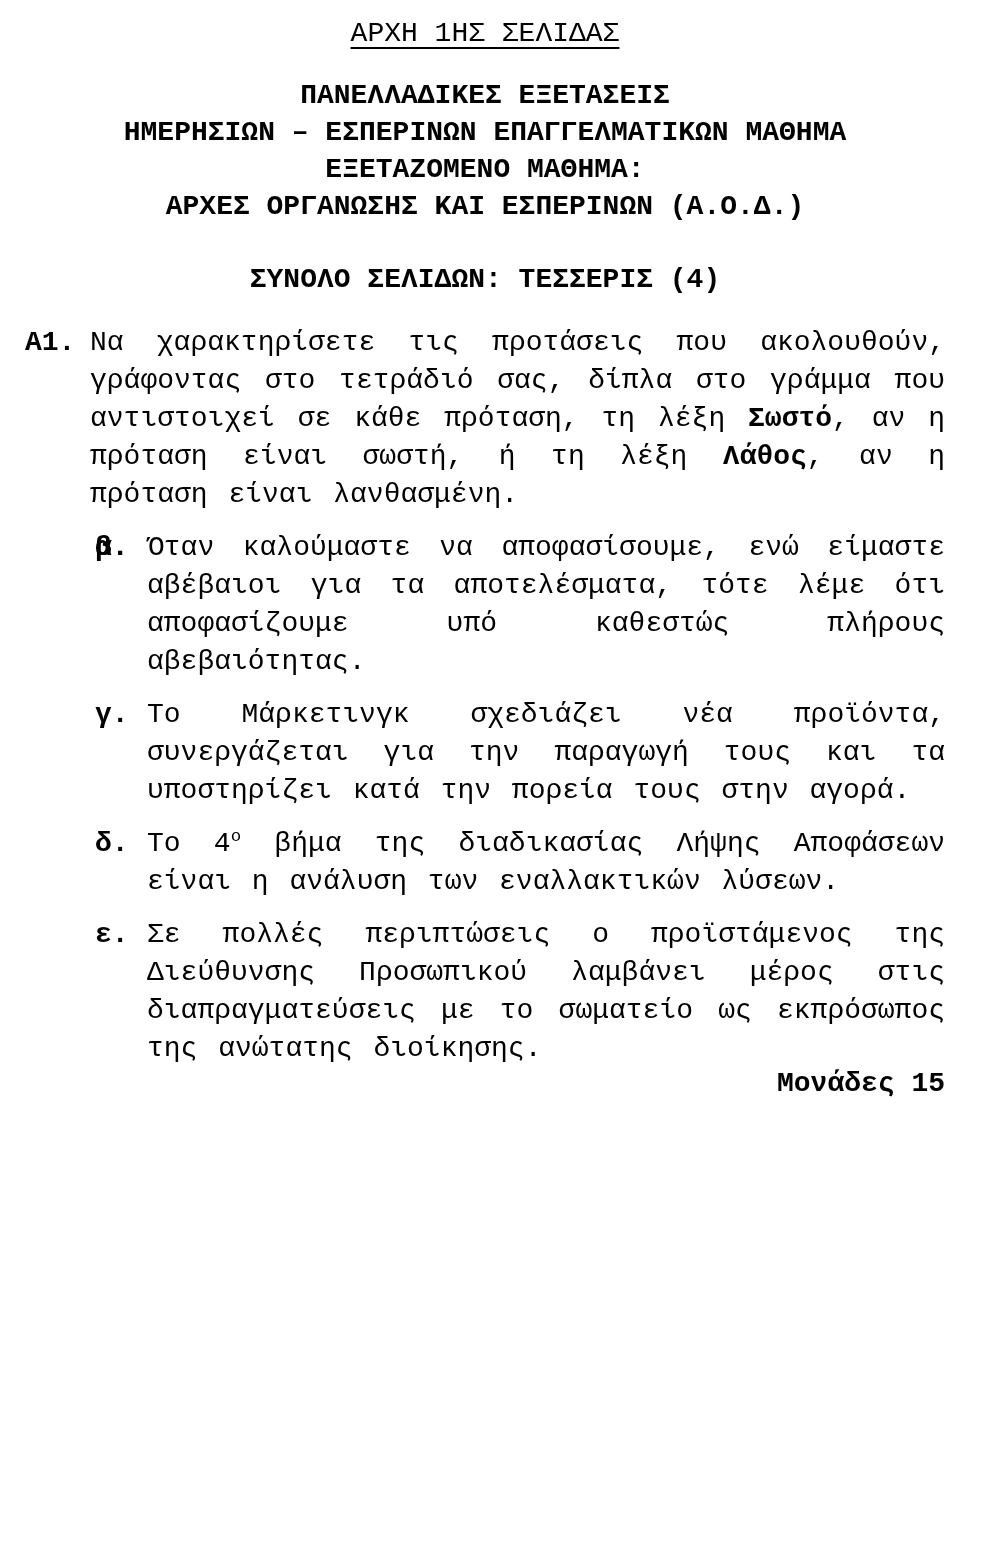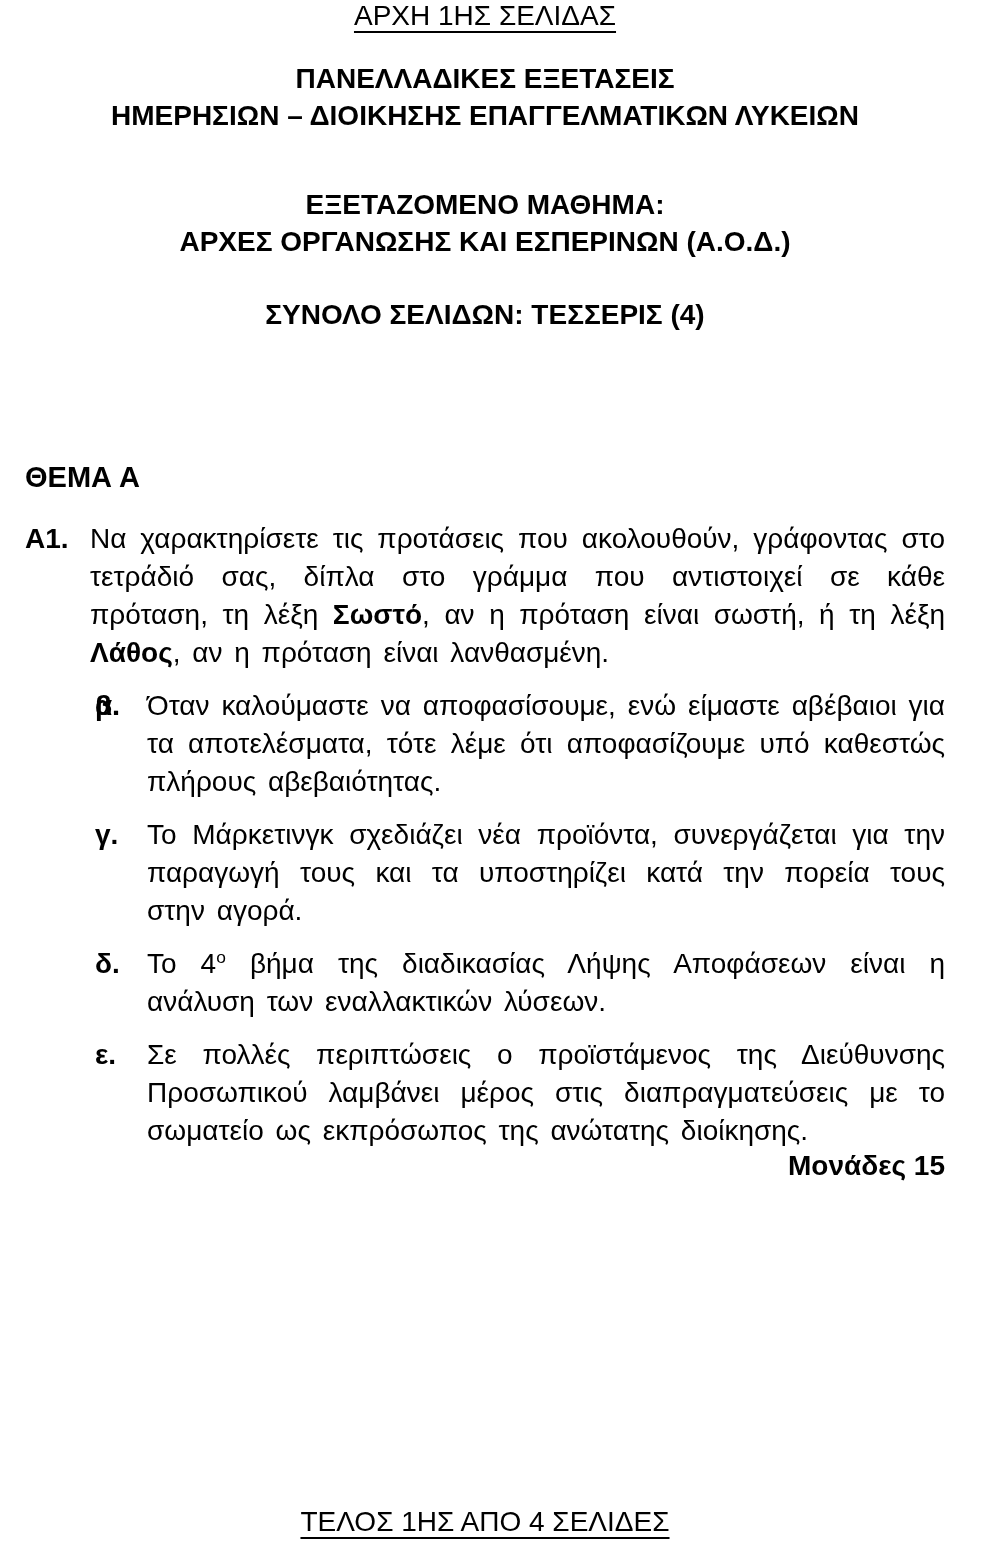--- a/index.html
+++ b/index.html
@@ -5,42 +5,41 @@
   html, body {
     margin: 0;
     padding: 0;
     background: #ffffff;
   }
   .page {
     position: relative;
     width: 990px;
     height: 1552px;
     box-sizing: border-box;
-    padding: 0 45px 0 25px;
+    padding: 18px 45px 0 25px;
     background: #ffffff;
     color: #000000;
-    font-family: Liberation Sans, sans-serif;
+    font-family: Liberation Mono, monospace;
     font-size: 28px;
     overflow: hidden;
   }
   .center { text-align: center; }
   .b { font-weight: bold; }
   .u {
     text-decoration: underline;
     text-underline-offset: 6px;
     text-decoration-thickness: 2px;
   }
   .page-start {
     font-size: 28px;
     margin-bottom: 28px;
   }
   .title-block {
     font-weight: bold;
     line-height: 37px;
-    margin-bottom: 52px;
   }
   .subject-block {
     font-weight: bold;
     line-height: 37px;
   }
   .pages-total {
     font-weight: bold;
     margin-top: 36px;
   }
   .theme-heading {
@@ -103,30 +102,29 @@
 <body>
 
 <div class="page">
 
   <div class="page-start center">
     <span class="u">ΑΡΧΗ 1ΗΣ ΣΕΛΙΔΑΣ</span>
   </div>
 
   <div class="title-block center">
     <div>ΠΑΝΕΛΛΑΔΙΚΕΣ ΕΞΕΤΑΣΕΙΣ</div>
-    <div>ΗΜΕΡΗΣΙΩΝ – ΔΙΟΙΚΗΣΗΣ ΕΠΑΓΓΕΛΜΑΤΙΚΩΝ ΛΥΚΕΙΩΝ</div>
+    <div>ΗΜΕΡΗΣΙΩΝ – ΕΣΠΕΡΙΝΩΝ ΕΠΑΓΓΕΛΜΑΤΙΚΩΝ ΜΑΘΗΜΑ</div>
   </div>
 
   <div class="subject-block center">
     <div>ΕΞΕΤΑΖΟΜΕΝΟ ΜΑΘΗΜΑ:</div>
     <div>ΑΡΧΕΣ ΟΡΓΑΝΩΣΗΣ ΚΑΙ ΕΣΠΕΡΙΝΩΝ (Α.Ο.Δ.)</div>
     <div class="pages-total">ΣΥΝΟΛΟ ΣΕΛΙΔΩΝ: ΤΕΣΣΕΡΙΣ (4)</div>
   </div>
 
-  <div class="theme-heading">ΘΕΜΑ Α</div>
 
   <div class="q-block">
     <span class="q-label">Α1.</span>
     <span>Να χαρακτηρίσετε τις προτάσεις που ακολουθούν, γράφοντας στο τετράδιό σας, δίπλα στο γράμμα που αντιστοιχεί σε κάθε πρόταση, τη λέξη </span><span class="b">Σωστό</span><span>, αν η πρόταση είναι σωστή, ή τη λέξη </span><span class="b">Λάθος</span><span>, αν η πρόταση είναι λανθασμένη.</span>
   </div>
 
   <div class="items">
 
     <div class="item">
       <span class="item-label">α.</span>
@@ -151,17 +149,14 @@
       <span class="item-label">ε.</span>
       <span>Σε πολλές περιπτώσεις ο προϊστάμενος της Διεύθυνσης Προσωπικού λαμβάνει μέρος στις διαπραγματεύσεις με το σωματείο ως εκπρόσωπος της ανώτατης διοίκησης.</span>
     </div>
 
   </div>
 
   <div class="points-row">
     <span>Μονάδες 15</span>
   </div>
 
-  <div class="page-end">
-    <span class="u">ΤΕΛΟΣ 1ΗΣ ΑΠΟ 4 ΣΕΛΙΔΕΣ</span>
-  </div>
 
 </div>
 
 </body></html>

